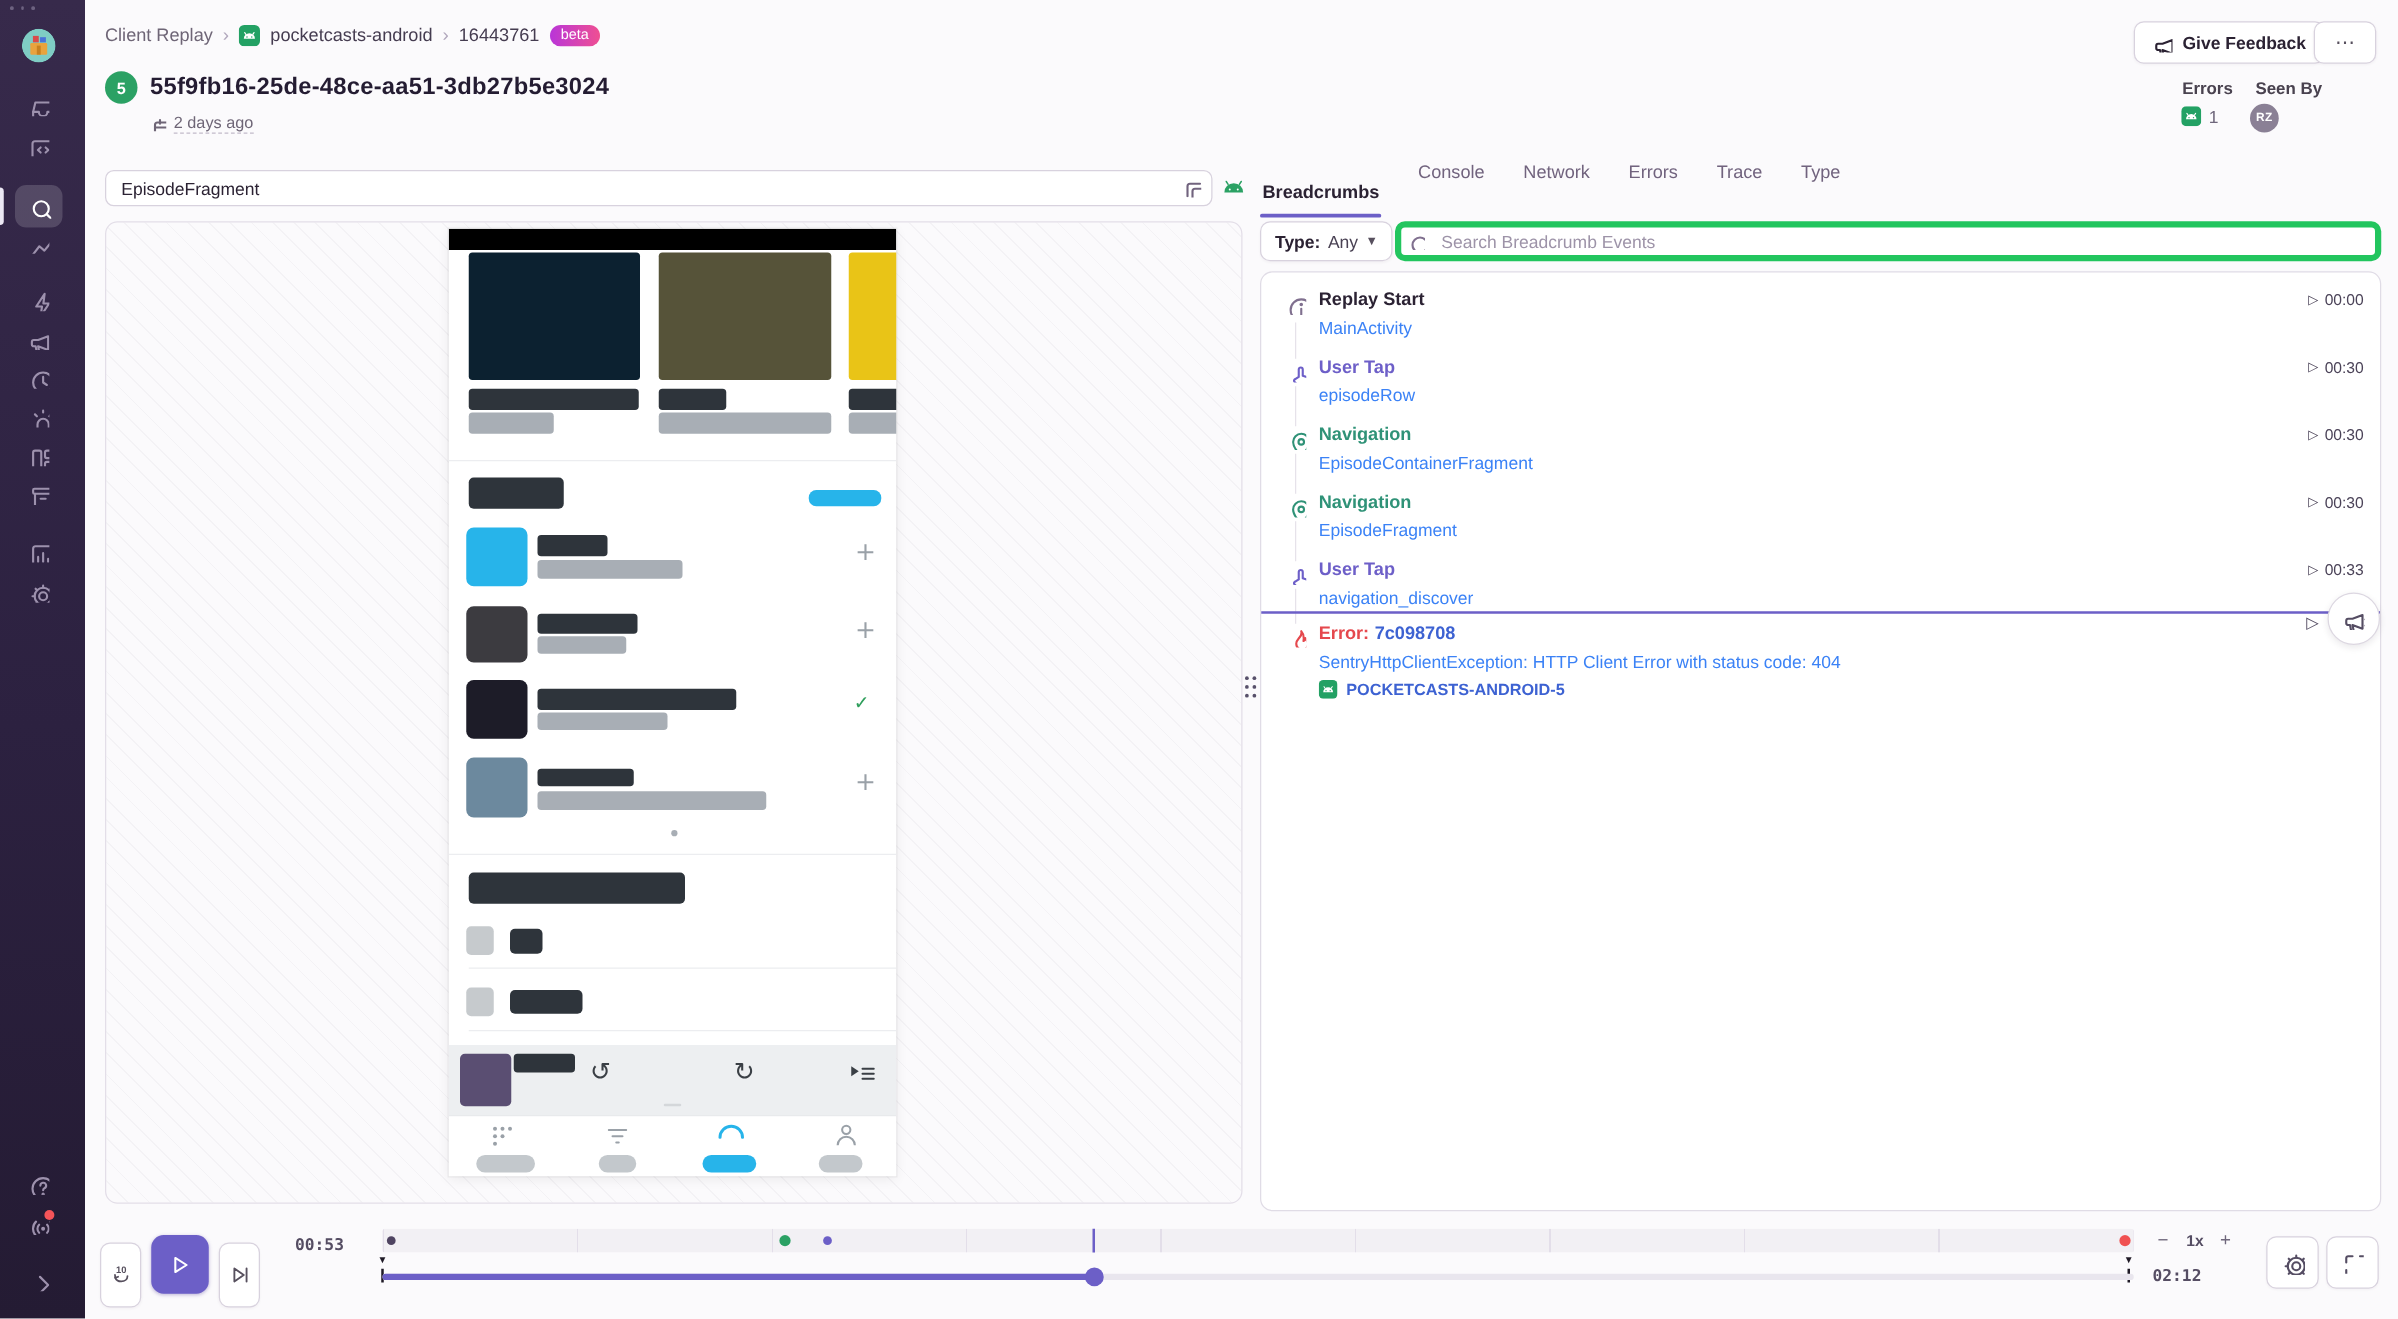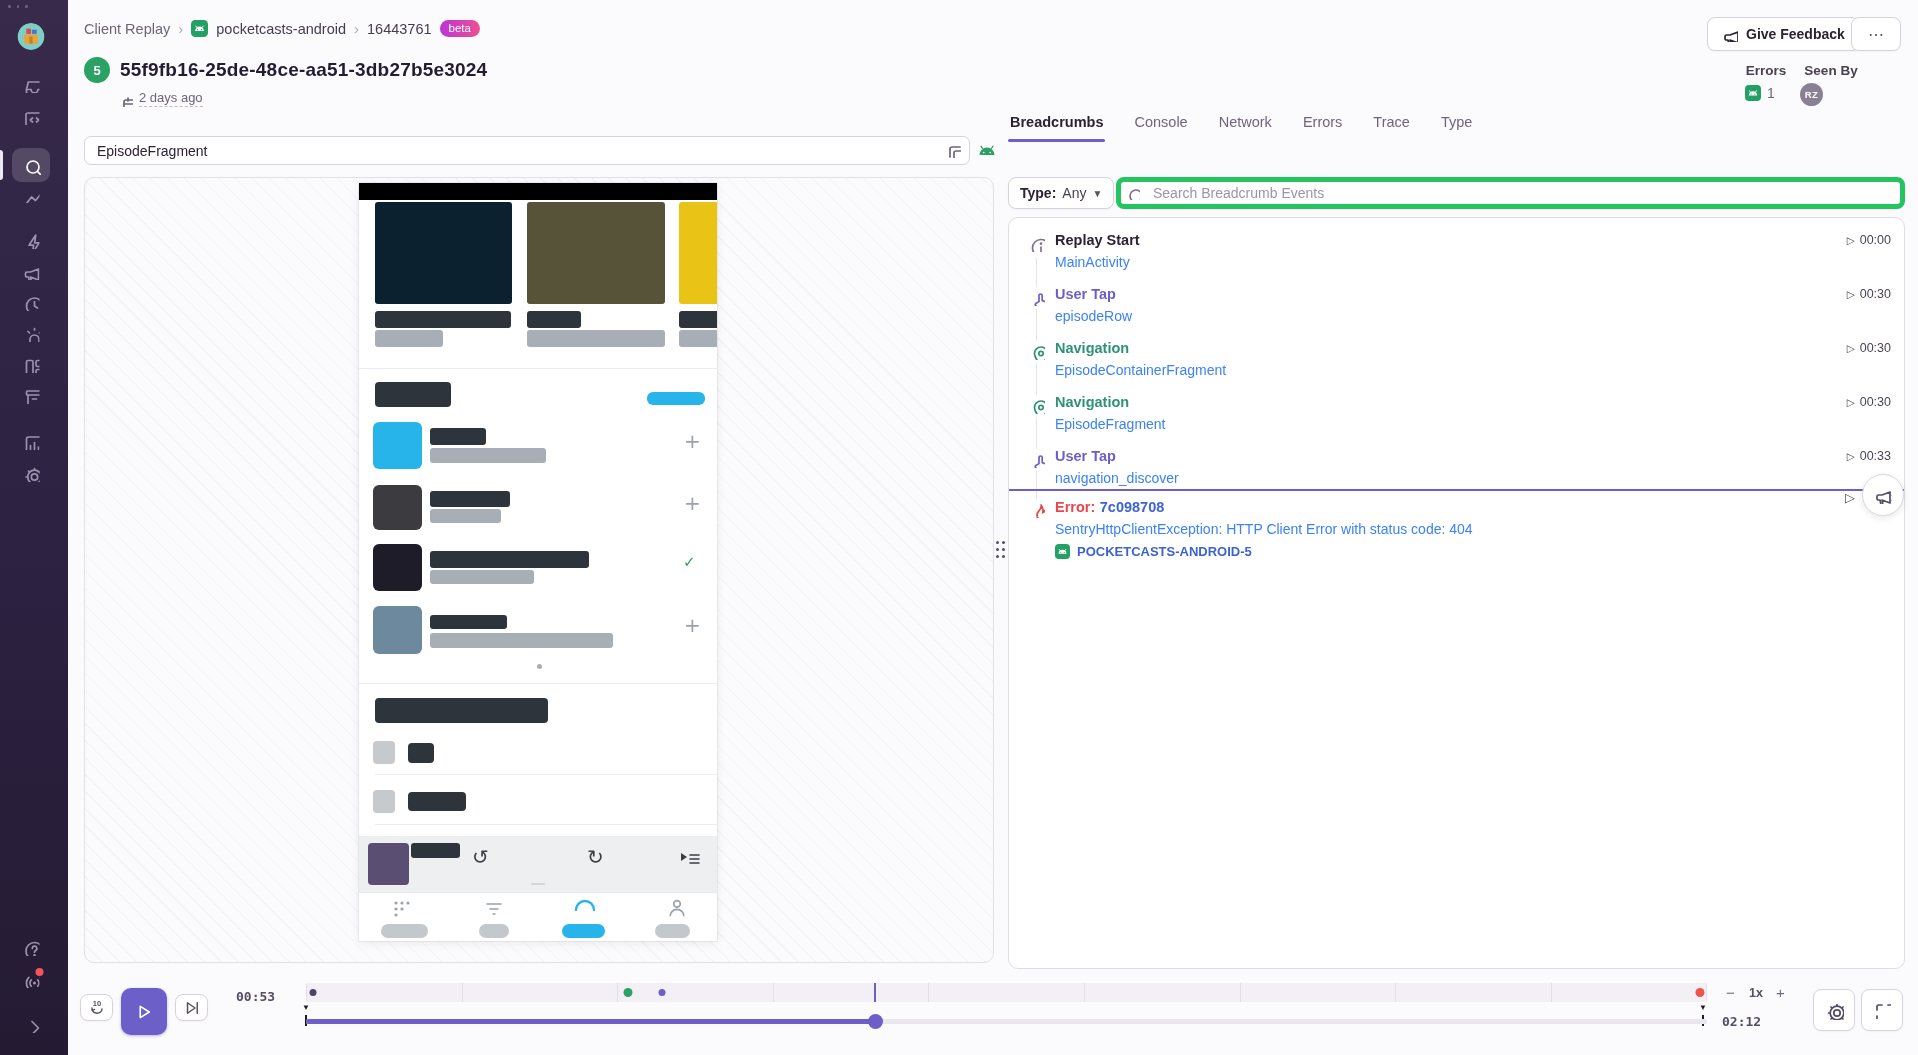--- a/index.html
+++ b/index.html
@@ -22,21 +22,21 @@
 
   
   .crumbs { position:absolute; left:84px; top:20px; display:flex; align-items:center; gap:8px; font-size:14.5px; }
   .crumb-grey { color:#6e6576; }
   .crumb-dark { color:#453c50; }
   .crumb-sep { color:#b2a8bd; font-size:15px; }
   .beta-pill { display:inline-block; padding:2px 9px 3px; border-radius:10px; font-size:11.5px; color:#fff; background:linear-gradient(90deg,#b935d8,#ef4f92); }
   .title-row { position:absolute; left:84px; top:57px; display:flex; align-items:center; gap:10px; }
   .proj-badge { width:26px; height:26px; border-radius:50%; background:#2ba164; color:#fff; font-size:13px; font-weight:bold; display:flex; align-items:center; justify-content:center; }
   .replay-id { font-size:19px; font-weight:bold; color:#241c32; letter-spacing:.2px; }
-  .date-row { position:absolute; left:120px; top:90px; display:flex; align-items:flex-end; gap:6px; color:#6e6576; font-size:13px; }
+  .date-row { position:absolute; left:120px; top:90px; display:flex; align-items:center; gap:6px; color:#6e6576; font-size:13px; }
   .date-link { border-bottom:1px dashed #c2bac9; padding-bottom:1px; cursor:pointer; }
 
   .btn { background:#fff; border:1px solid #d8d2de; border-radius:8px; cursor:pointer; color:#2b2233; box-shadow:0 1px 2px rgba(43,34,51,.04); }
   .gf-btn { position:absolute; left:1707px; top:17px; height:34px; padding:0 14px; font-size:14px; font-weight:bold; display:flex; align-items:center; gap:8px; }
   .more-btn { position:absolute; left:1851px; top:17px; width:50px; height:34px; font-size:16px; color:#57505e; }
   .meta-label { position:absolute; font-size:13.5px; font-weight:bold; color:#49424f; }
   .errors-val { position:absolute; left:1745px; top:85px; display:flex; align-items:center; gap:6px; font-size:14px; color:#6f677c; }
   .seen-avatar { position:absolute; left:1800px; top:83px; width:23px; height:23px; border-radius:50%; background:#8a8095; color:#fff; font-size:9.5px; font-weight:bold; display:flex; align-items:center; justify-content:center; letter-spacing:.3px; }
 
   
@@ -51,21 +51,21 @@
   .sk { position:absolute; border-radius:3px; }
   .glyph { position:absolute; font-family:"DejaVu Sans",sans-serif; }
 
   .drag-dots { position:absolute; left:996px; top:541px; width:10px; height:18px; }
   .drag-dots i { position:absolute; left:0; top:0; width:3px; height:3px; border-radius:50%; background:#57506a;
     box-shadow:6px 0 0 #57506a, 0 7px 0 #57506a, 6px 7px 0 #57506a, 0 14px 0 #57506a, 6px 14px 0 #57506a; }
 
   
   .tabs { position:absolute; left:1008px; top:112px; display:flex; gap:27px; }
   .tab { position:relative; padding:2px 2px 12px; font-size:14.5px; color:#71637e; background:none; border:none; cursor:pointer; font-family:inherit; }
-  .tab.active { color:#2b2233; font-weight:bold; }
+  .tab.active { color:#2b2233; font-weight:bold;margin-top:32px; }
   .tab.active::after { content:""; position:absolute; left:0; right:0; bottom:0; height:3px; border-radius:3px; background:#6C5FC7; }
 
   .type-btn { position:absolute; left:1008px; top:177px; height:32px; padding:0 11px; display:flex; align-items:center; gap:6px; font-size:14px; border-radius:8px; }
   .type-btn b { font-weight:bold; }
   .chev { font-size:10px; color:#57505e; }
   .search2 { position:absolute; left:1116px; top:177px; width:789px; height:32px; }
   .search2 input { width:100%; height:32px; border:5px solid #22c55e; border-radius:8px; background:#fff; padding:0 10px 0 32px; font-size:14px; color:#2b2233; font-family:inherit; }
   .search2 input::placeholder { color:#9d93a8; }
   .mag { position:absolute; left:9px; top:8px; color:#80708f; }
 
@@ -83,21 +83,21 @@
   .cur-line { position:absolute; left:0; right:0; top:271px; height:2px; background:#6C5FC7; z-index:2; }
   .ev-error { position:relative; padding:4px 14px 0 46px; cursor:pointer; }
   .err-label { color:#e5484d; font-weight:bold; font-size:14.5px; }
   .err-id { color:#3d62d2; font-weight:bold; font-size:14.5px; cursor:pointer; }
   .err-chip { display:flex; align-items:center; gap:7px; margin-top:7px; }
   .err-chip span { color:#3d62d2; font-size:13px; font-weight:bold; cursor:pointer; }
   .err-play { position:absolute; left:836px; top:272px; font-size:13px; color:#554d63; background:none; border:none; cursor:pointer; z-index:3; }
   .float-fb { position:absolute; left:853px; top:256px; width:42px; height:42px; border-radius:50%; background:#fff; border:1px solid #dcd7e1; box-shadow:0 2px 6px rgba(43,34,51,.10); color:#554d63; display:flex; align-items:center; justify-content:center; cursor:pointer; z-index:3; }
 
   
-  .pbtn-s { position:absolute; width:33px; height:27px; color:#57505e; display:flex; align-items:center; justify-content:center; }
+  .pbtn-s { position:absolute; width:33px; height:52px; color:#57505e; display:flex; align-items:center; justify-content:center; }
   .play-btn { position:absolute; left:121px; top:988px; width:46px; height:47px; border-radius:10px; background:#6C5FC7; border:none; color:#fff; display:flex; align-items:center; justify-content:center; cursor:pointer; box-shadow:0 1px 3px rgba(76,58,153,.35); }
   .tlabel { position:absolute; font-size:13px; font-weight:bold; color:#554d63; font-family:"DejaVu Sans Mono","Liberation Mono",monospace; }
   .strip { position:absolute; left:306px; top:983px; width:1401px; height:19px; background:#f2f0f4; background-image:repeating-linear-gradient(90deg,#e3dee9 0 1px, transparent 1px 155.6px); border-radius:2px; cursor:pointer; }
   .marker { position:absolute; width:7px; height:7px; border-radius:50%; top:6px; transform:translateX(-50%); }
   .track { position:absolute; left:306px; top:1019px; width:1401px; height:4.5px; background:#e9e6ee; border-radius:3px; cursor:pointer; }
   .fill { position:absolute; left:0; top:0; height:100%; background:#6C5FC7; border-radius:3px; }
   .handle { position:absolute; top:-5.5px; width:15px; height:15px; margin-left:-7px; border-radius:50%; background:#6C5FC7; cursor:grab; }
   .trim { position:absolute; font-size:8px; color:#1f1a26; }
   .trim-tick { position:absolute; width:2px; height:11px; background:#1f1a26; }
   .spd { position:absolute; background:none; border:none; font-size:15px; color:#6f677c; cursor:pointer; }

